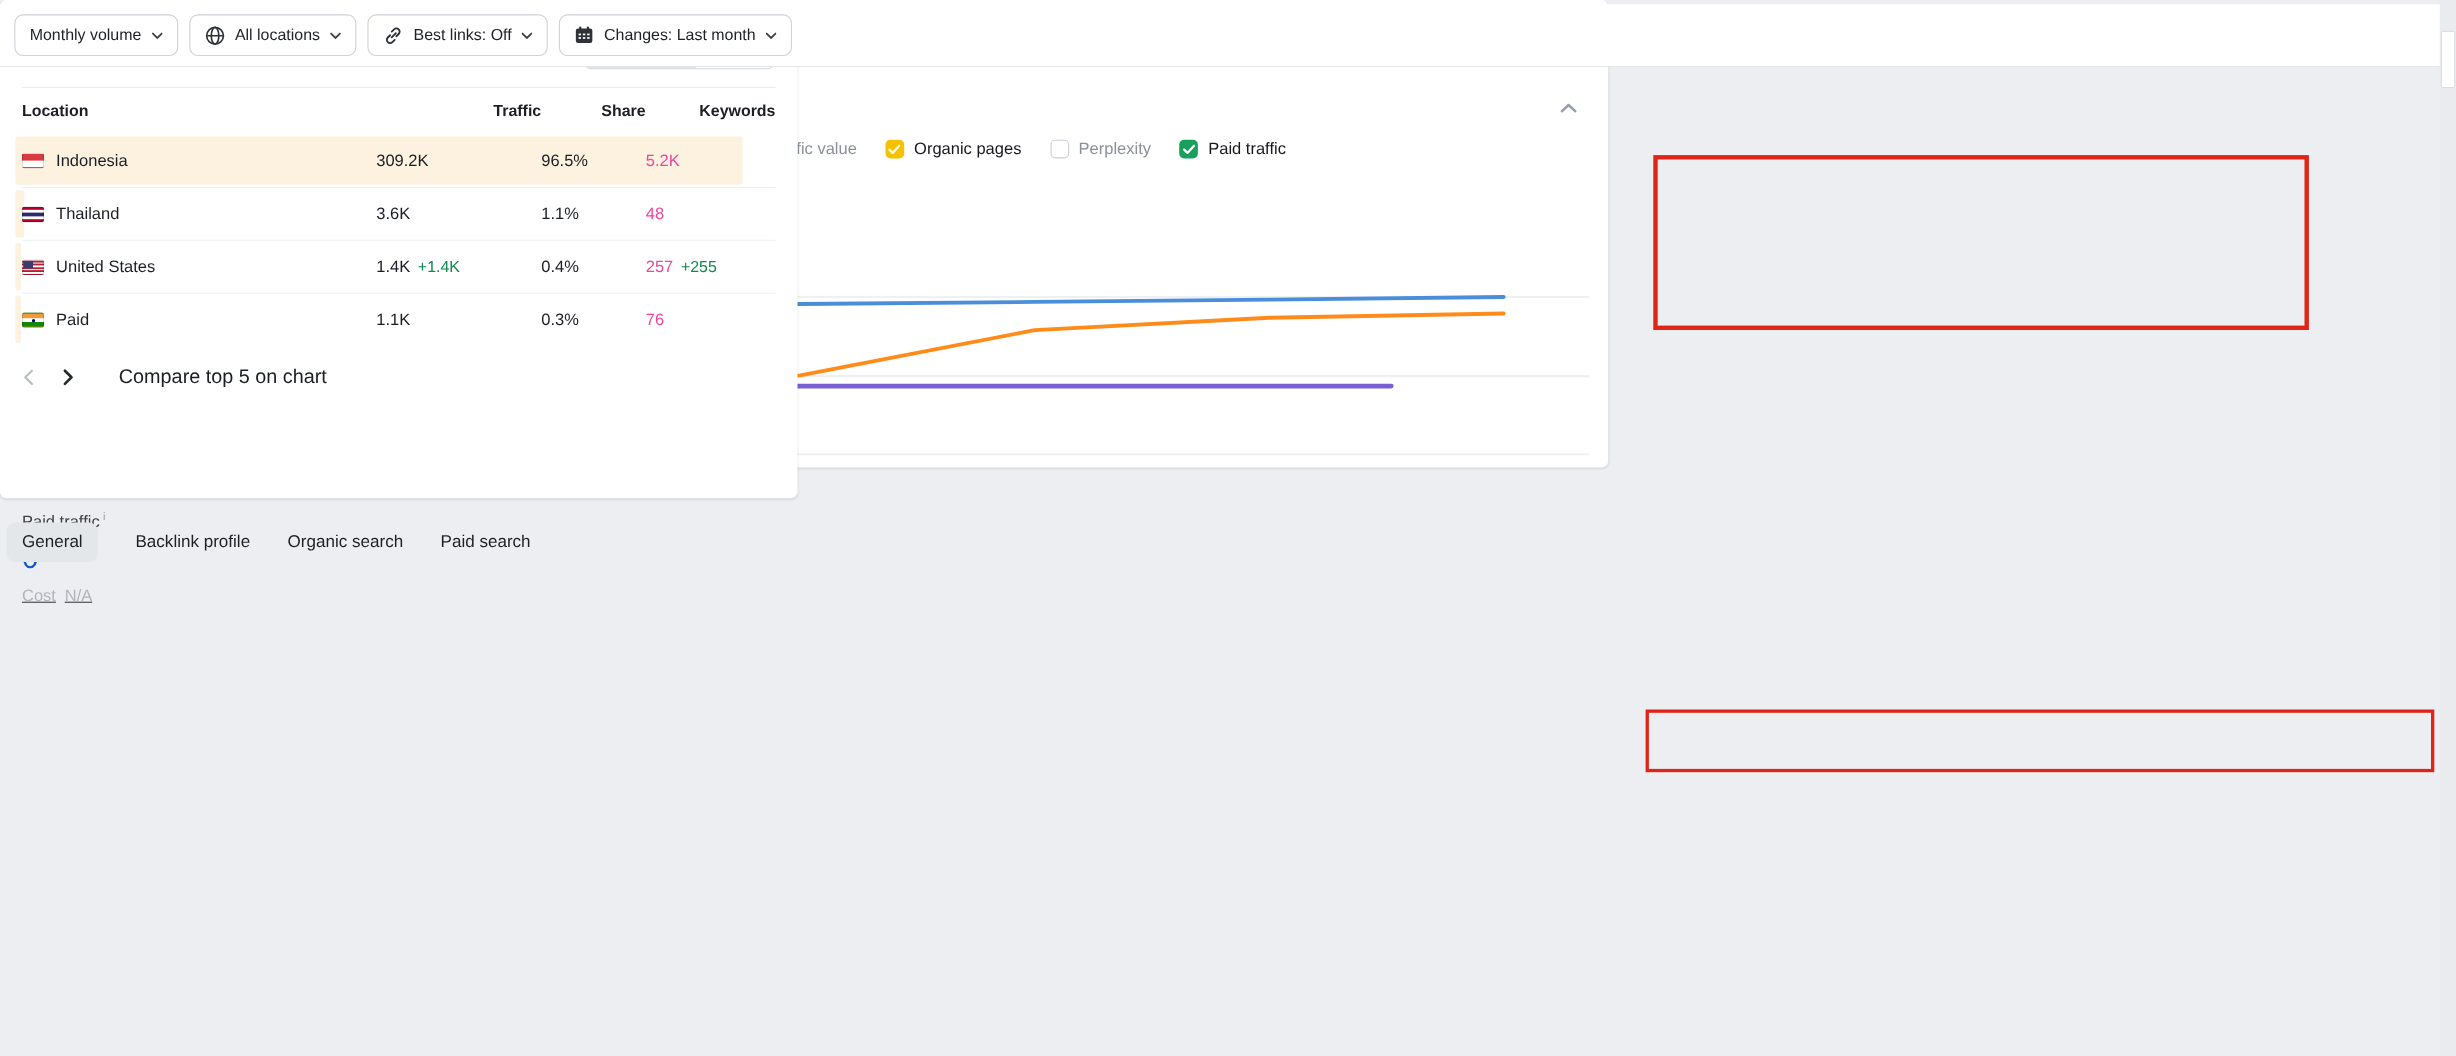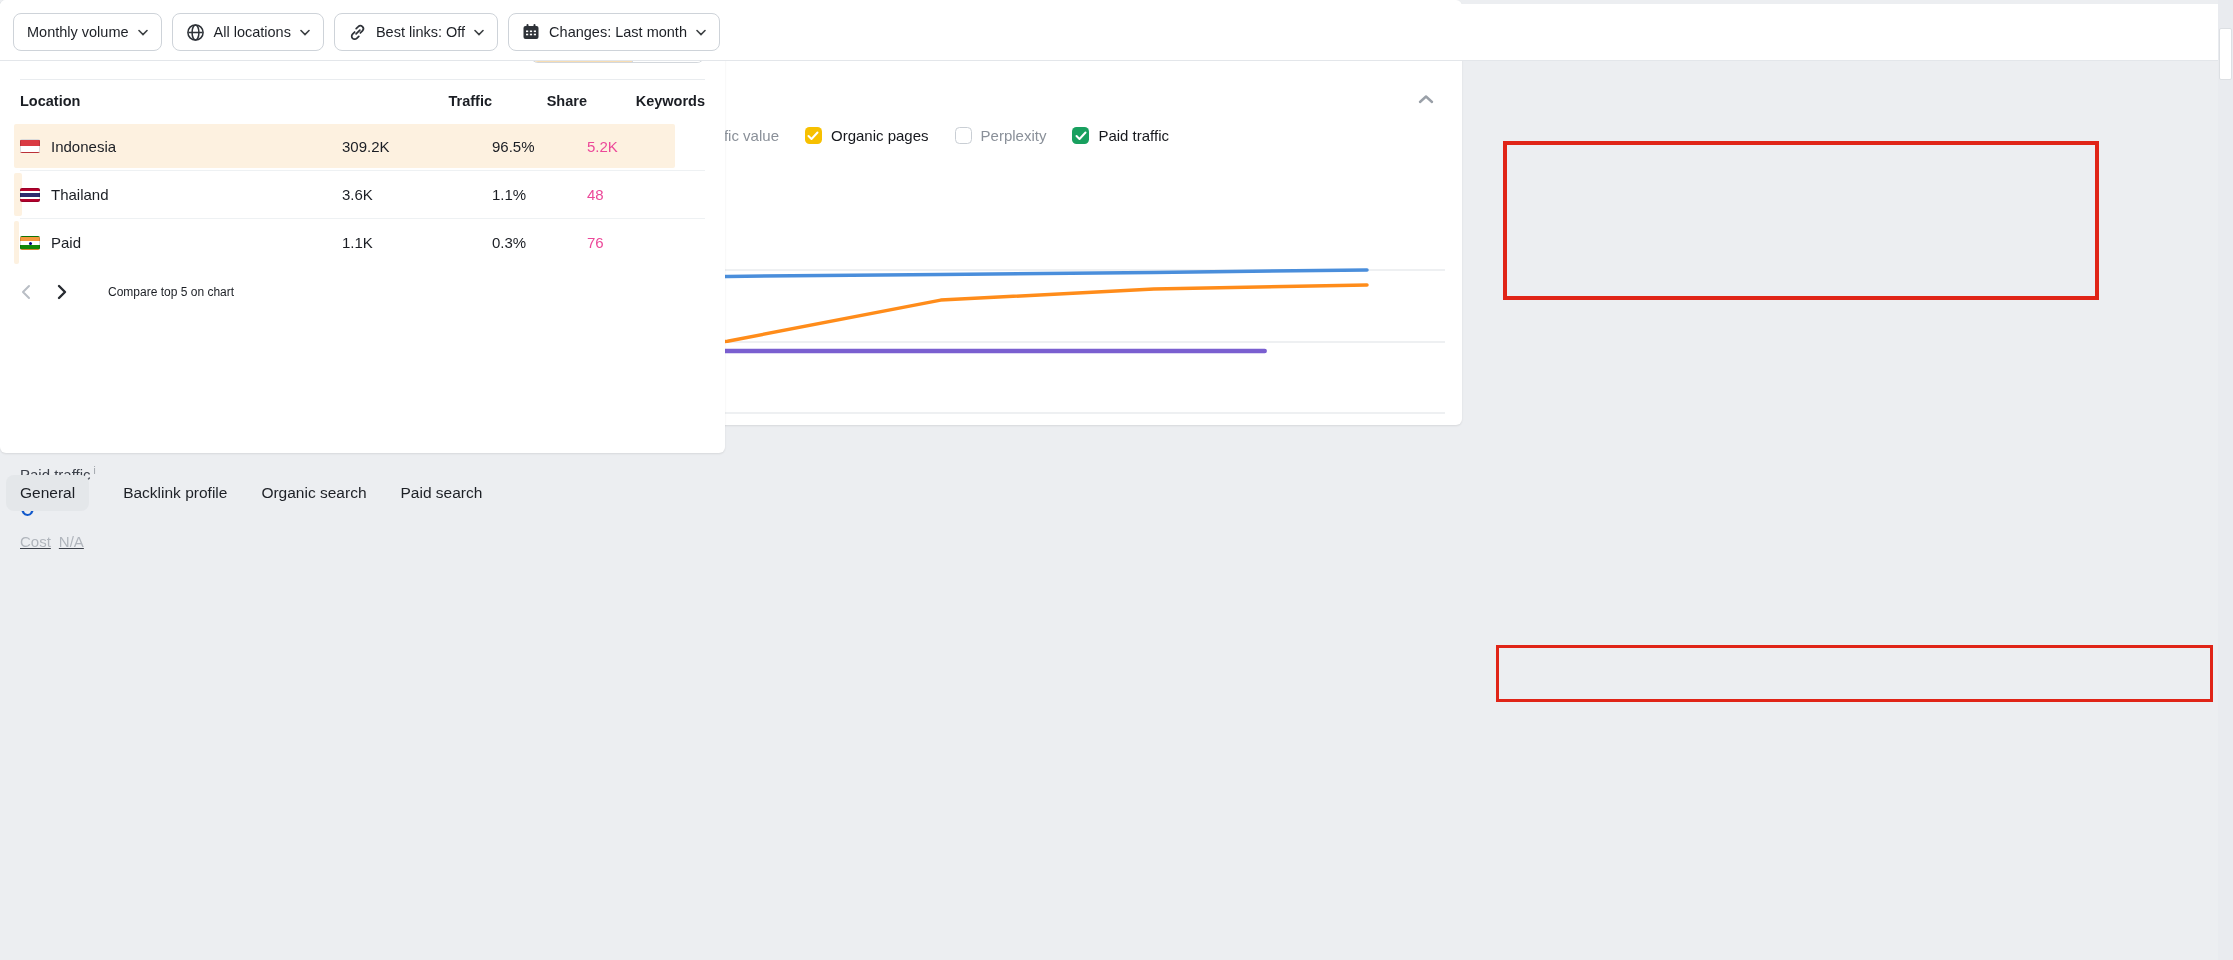--- a/index.html
+++ b/index.html
@@ -113,21 +113,21 @@
   .f-id { background:linear-gradient(#d93a42 0 50%, #fff 0); }
   .f-th { background:linear-gradient(#b5002d 0 17%, #fff 0 33%, #2d2a6e 0 67%, #fff 0 83%, #b5002d 0); }
   .f-kh { background:linear-gradient(#032ea1 0 25%, #d21034 0 75%, #032ea1 0); }
   .f-kh::after { content:""; position:absolute; left:6px; top:4.5px; width:7px; height:4px; background:#fff; }
   .f-us { background:repeating-linear-gradient(#b22234 0 1.5px, #fff 1.5px 3px); }
   .f-us::after { content:""; position:absolute; left:0; top:0; width:9px; height:7px; background:#3c3b6e; }
   .f-in { background:linear-gradient(#f5993d 0 33%, #fff 0 67%, #138808 0); }
   .f-in::after { content:""; position:absolute; left:8px; top:5.5px; width:3px; height:3px; border-radius:50%; background:#000080; }
   .t-footer { display:flex; align-items:center; margin-top:18px; gap:26px; }
   .pag { cursor:pointer; display:flex; align-items:center; }
-  .t-compare { font-size:12px; color:#1b1e24; cursor:pointer; margin-left:14px; }
+  .t-compare { font-size:18px; color:#1b1e24; cursor:pointer; margin-left:14px; }
 
   
   .hl-box { position:absolute; border:4px solid #e02417; z-index:6; pointer-events:none; }
   #hl-search { left:1503px; top:141px; width:596px; height:159px; }
   #hl-indonesia { left:1496px; top:645px; width:717px; height:57px; border-width:3px; }
 </style>
 </head>
 <body>
 
 <header class="topbar">
@@ -589,20 +589,29 @@
         <div class="t-loc">
           <span class="flag f-th"></span>
           <span>Thailand</span>
         </div>
         <div class="t-num"><span>3.6K</span></div>
         <div class="t-num">1.1%</div>
         <div class="t-num"><a class="blue-link">48</a></div>
       </div>
       <div class="t-row" style="--share:0.8%">
         <div class="t-loc">
+          <span class="flag f-us"></span>
+          <span>United States</span>
+        </div>
+        <div class="t-num"><span>1.4K</span><span class="delta-green">+1.4K</span></div>
+        <div class="t-num">0.4%</div>
+        <div class="t-num"><a class="blue-link">257</a><span class="delta-green">+255</span></div>
+      </div>
+      <div class="t-row" style="--share:0.8%">
+        <div class="t-loc">
           <span class="flag f-in"></span>
           <span>Paid</span>
         </div>
         <div class="t-num"><span>1.1K</span></div>
         <div class="t-num">0.3%</div>
         <div class="t-num"><a class="blue-link">76</a></div>
       </div>
     </div>
   <div class="t-footer">
     <span class="pag">

